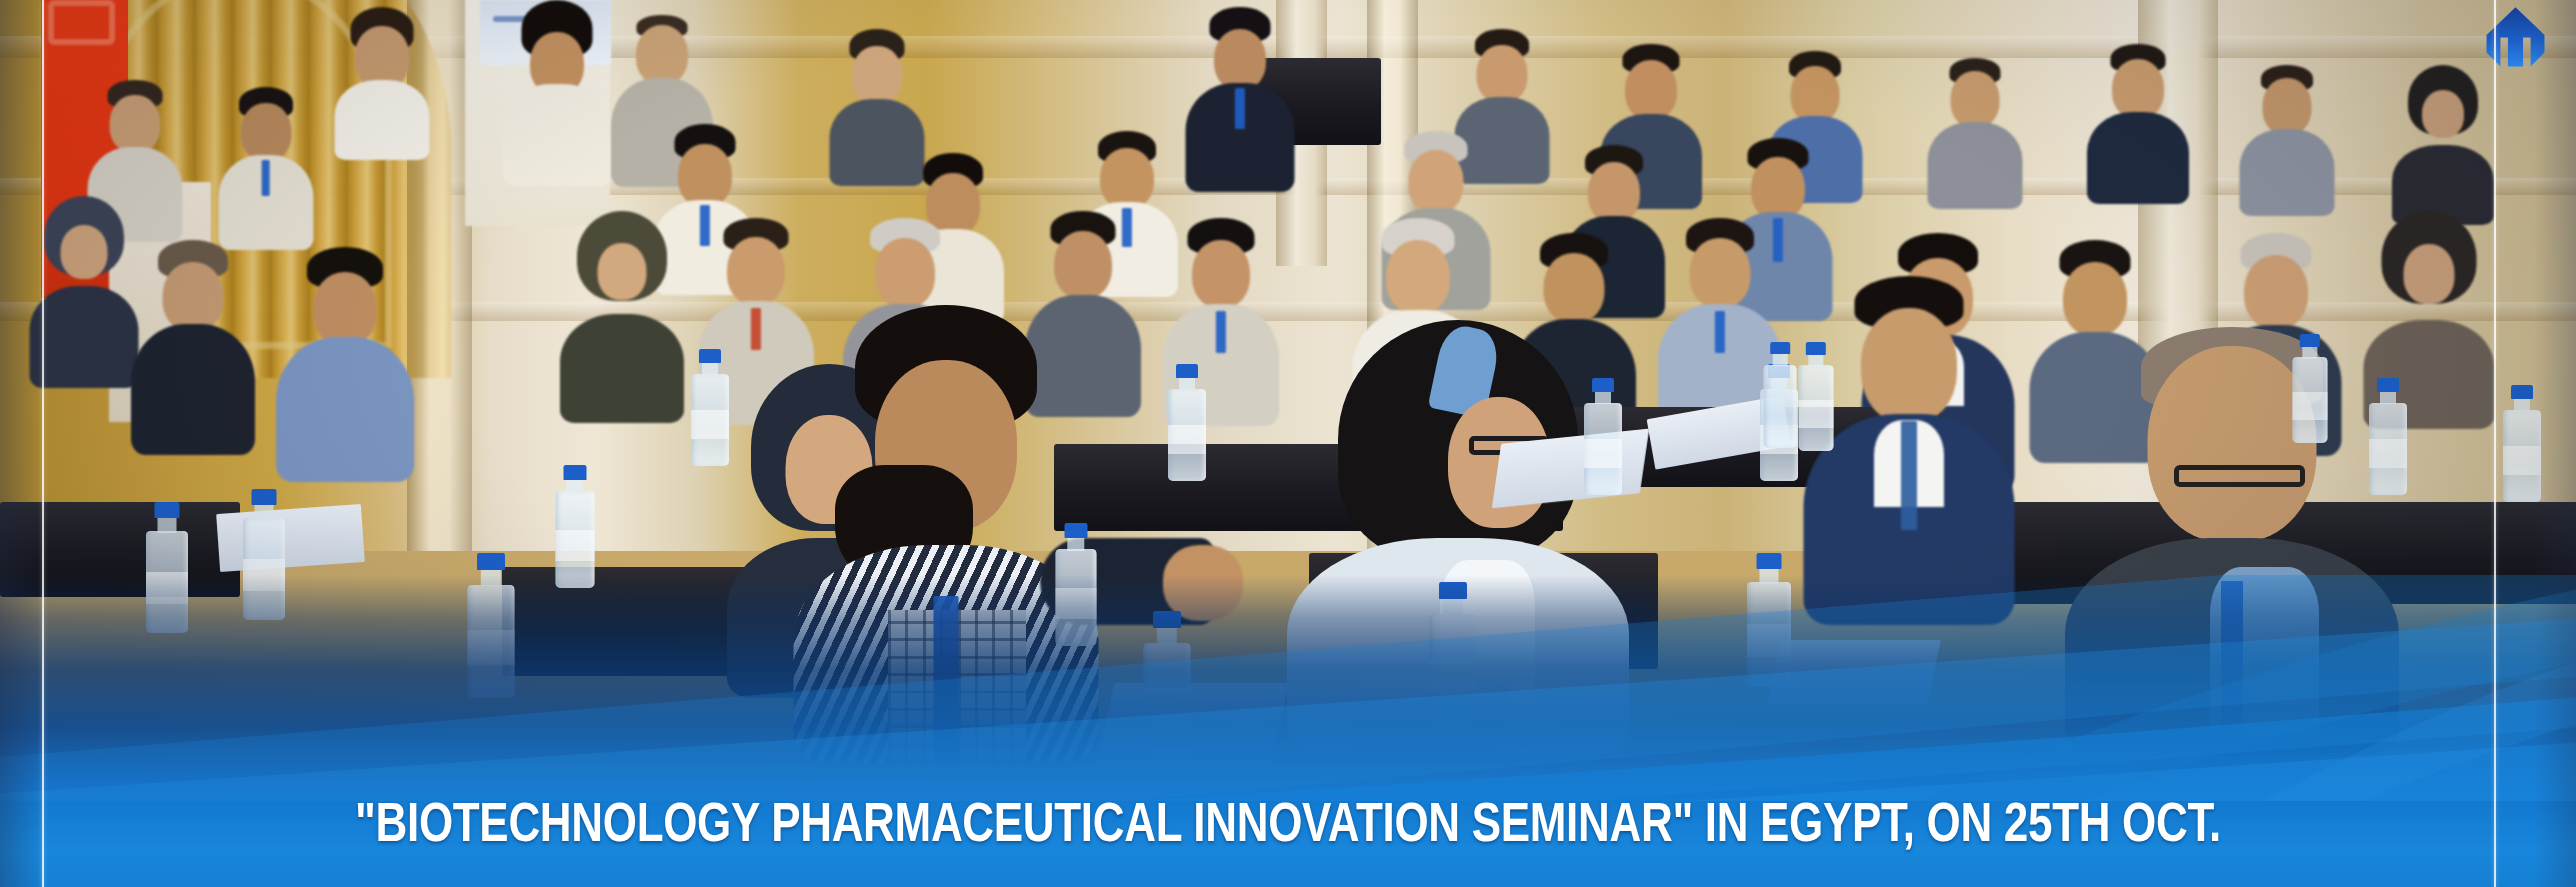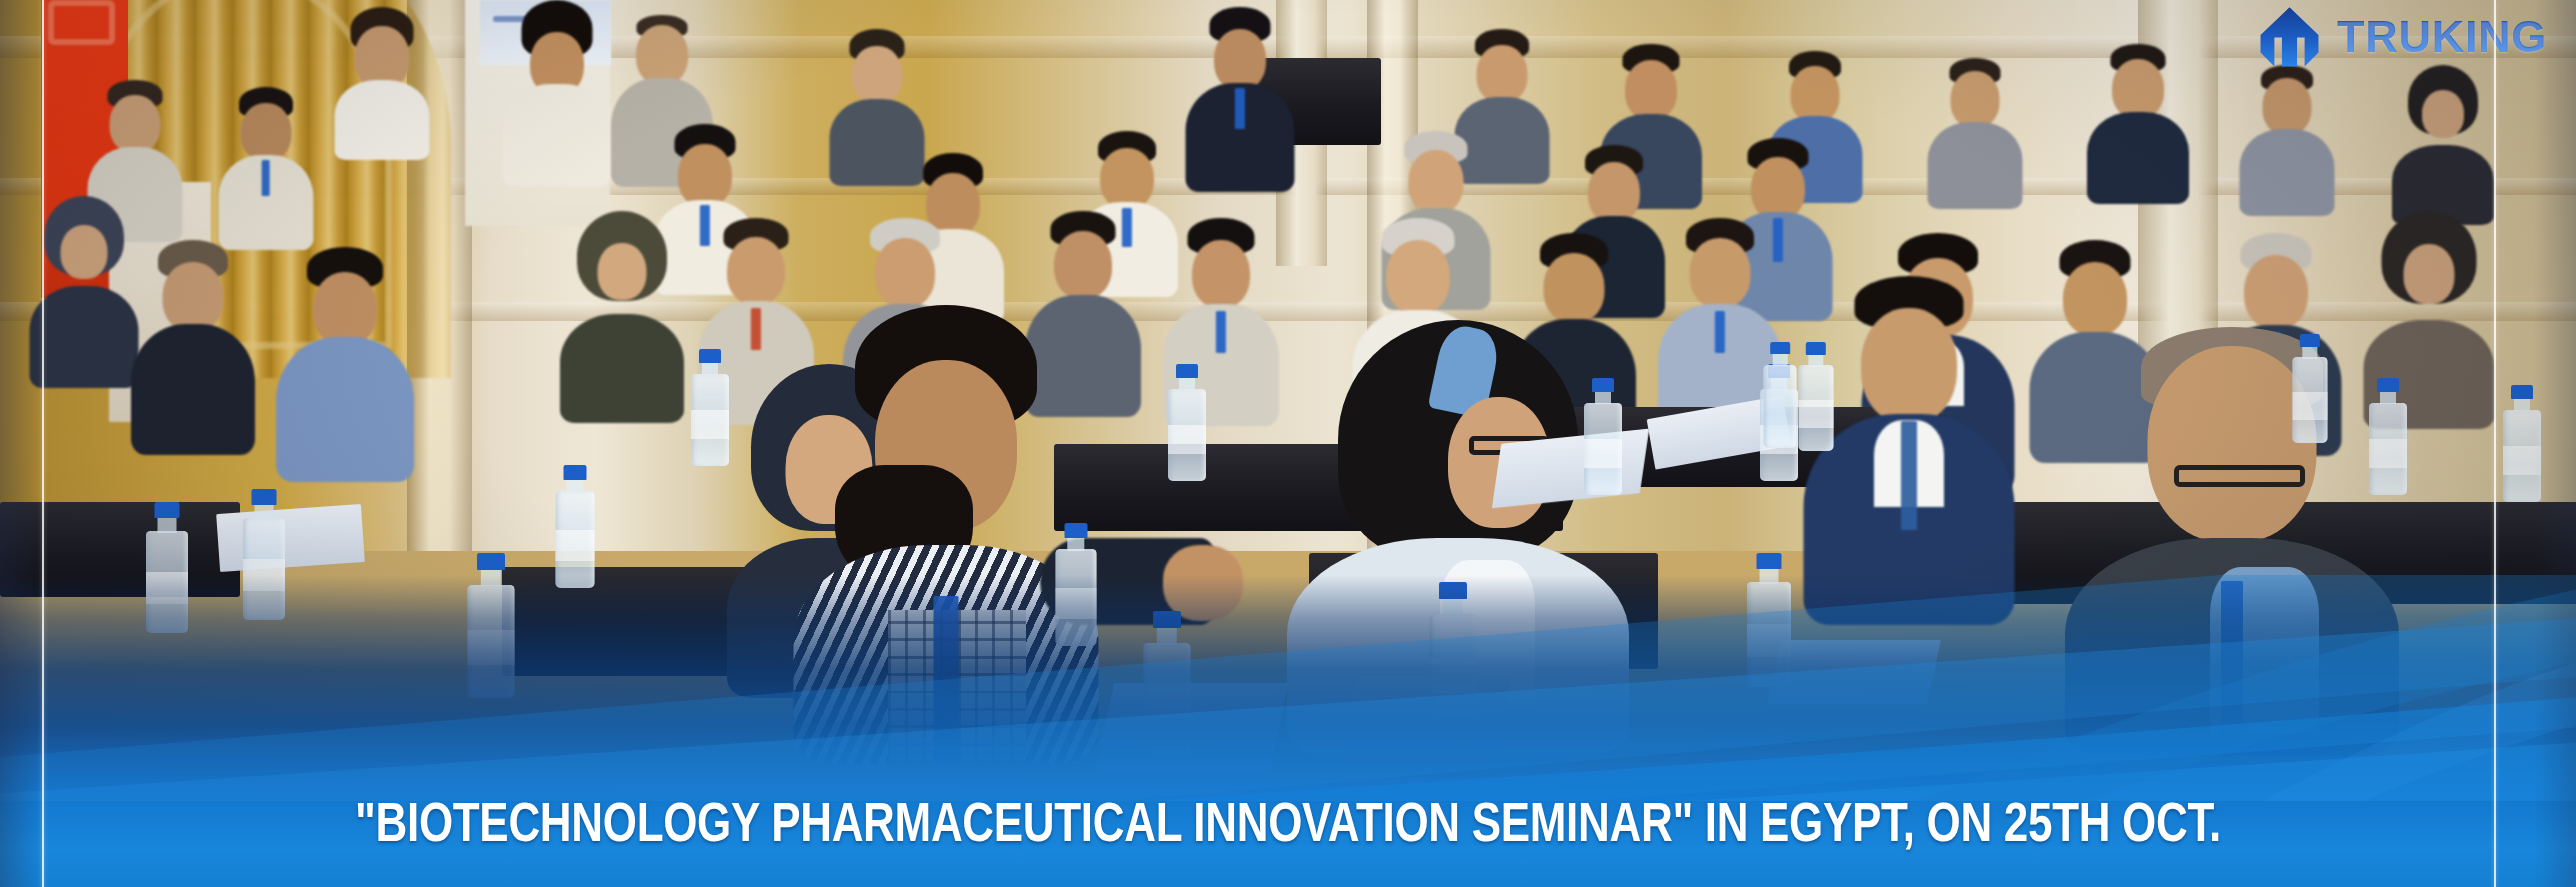--- a/index.html
+++ b/index.html
@@ -651,21 +651,20 @@
           <stop offset="0%" stop-color="#153f93"></stop>
           <stop offset="55%" stop-color="#1c5ec6"></stop>
           <stop offset="100%" stop-color="#2a84e8"></stop>
         </linearGradient>
       </defs>
 
       <path d="M50 2 L96 46 L96 74 L74 96 L74 50 L62 50 L62 96 L38 96 L38 50 L26 50 L26 96 L4 74 L4 46 Z" fill="url(#lg)"></path>
 
       <path d="M50 30 L68 50 L58 50 L58 96 L42 96 L42 50 L32 50 Z" fill="#c8b389" opacity="0.0"></path>
     </svg>
-    <span class="logo-text">TRUKING</span>
   </div>
 
   <div class="frame-edge left"></div>
   <div class="frame-edge right"></div>
   <div class="frame-line left"></div>
   <div class="frame-line right"></div>
 
 </div>
 
 

